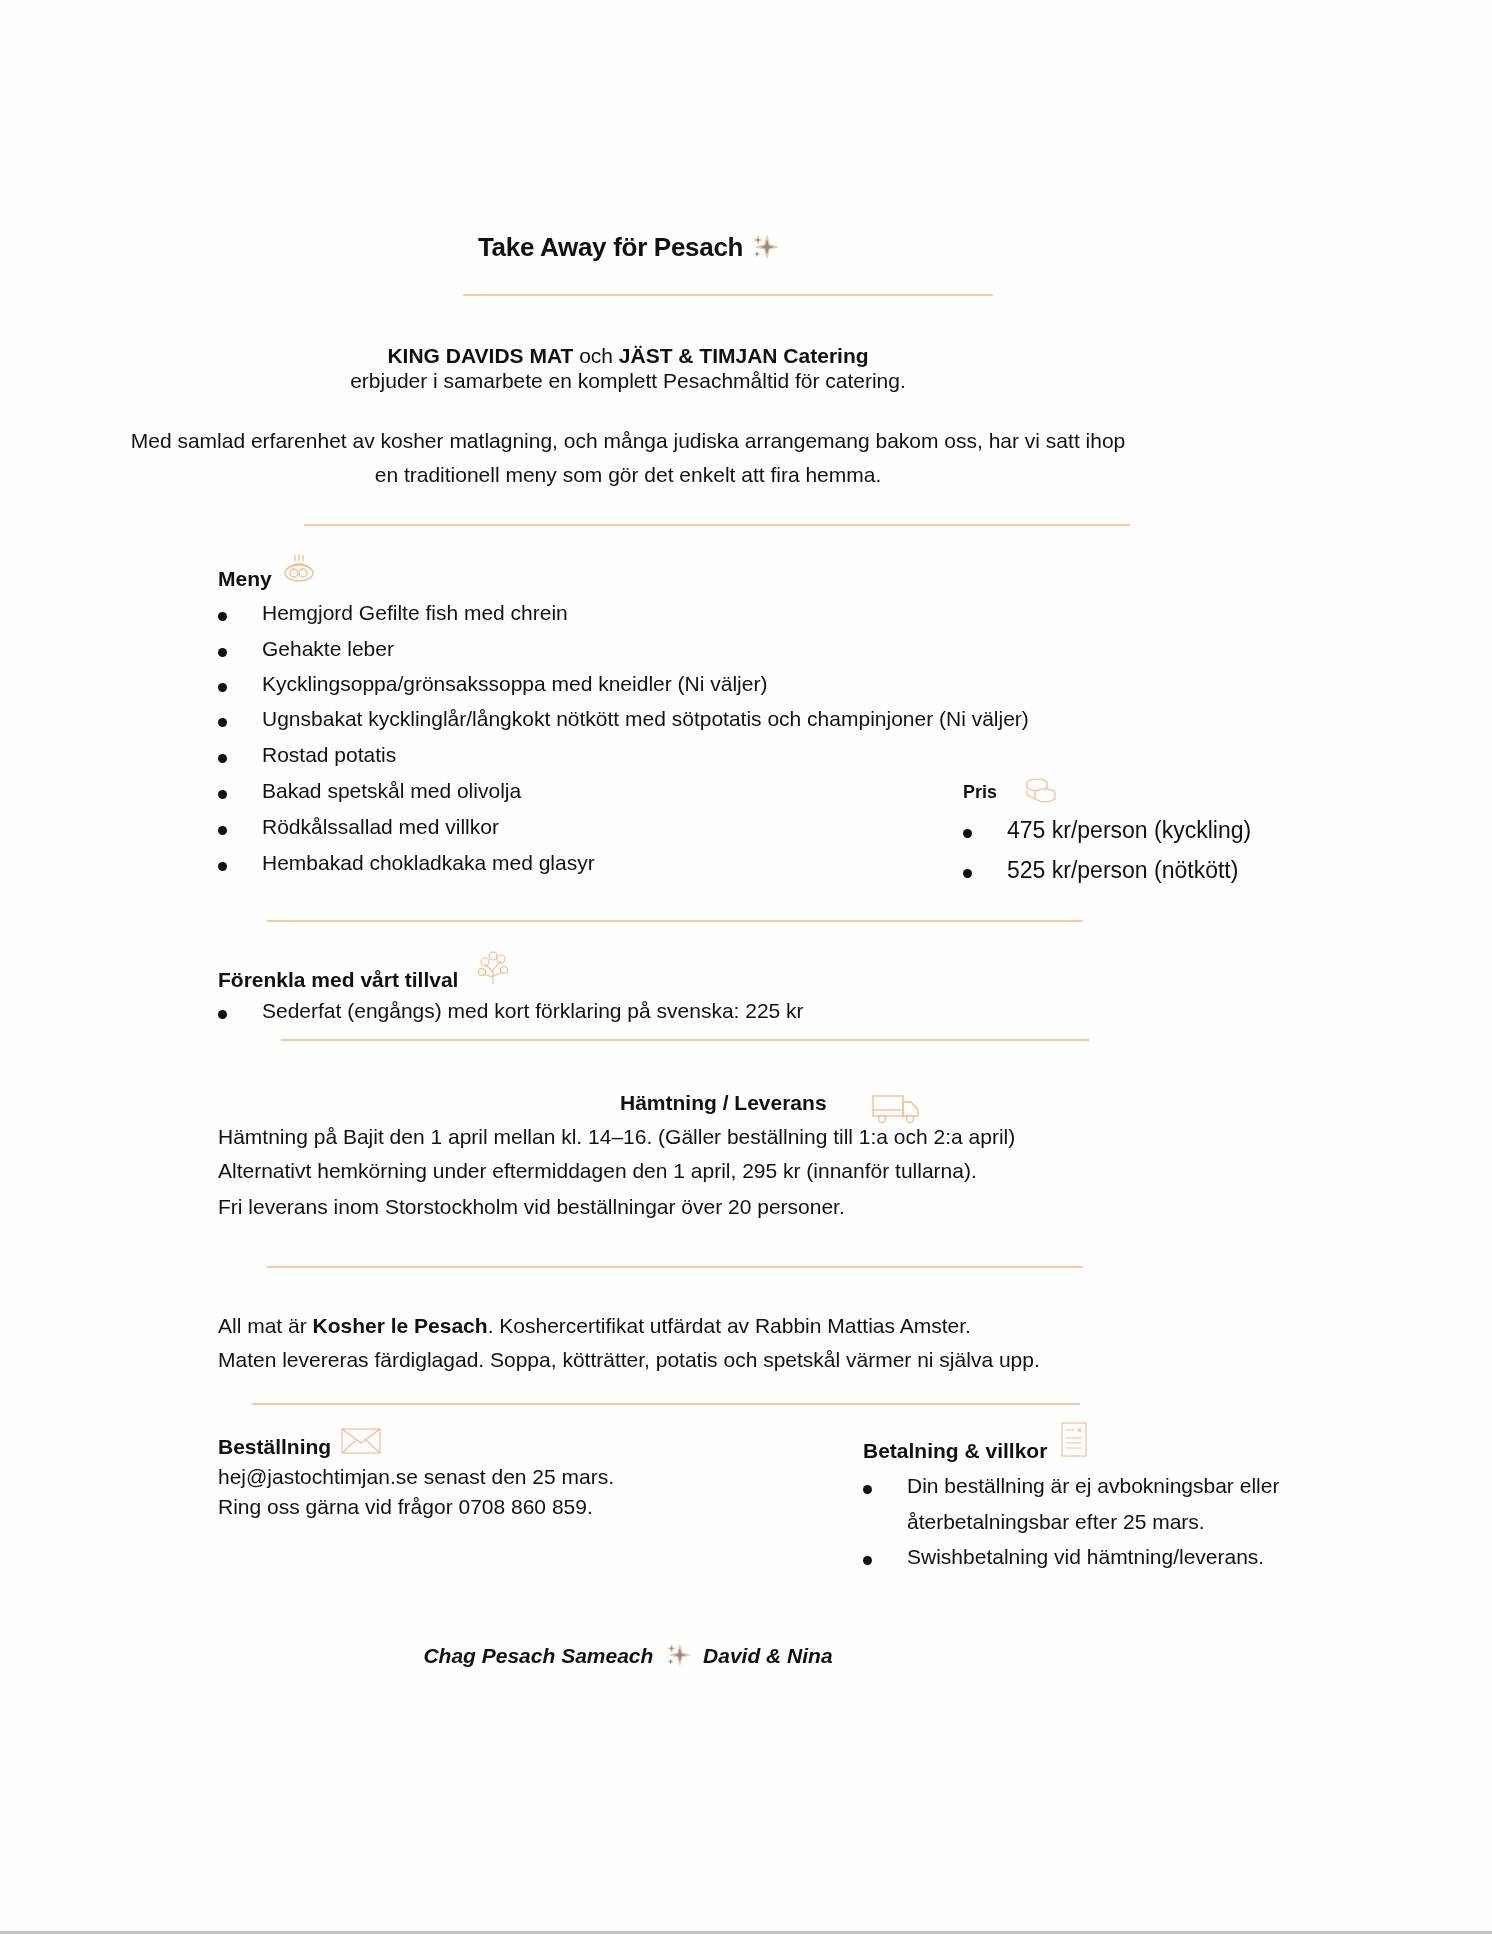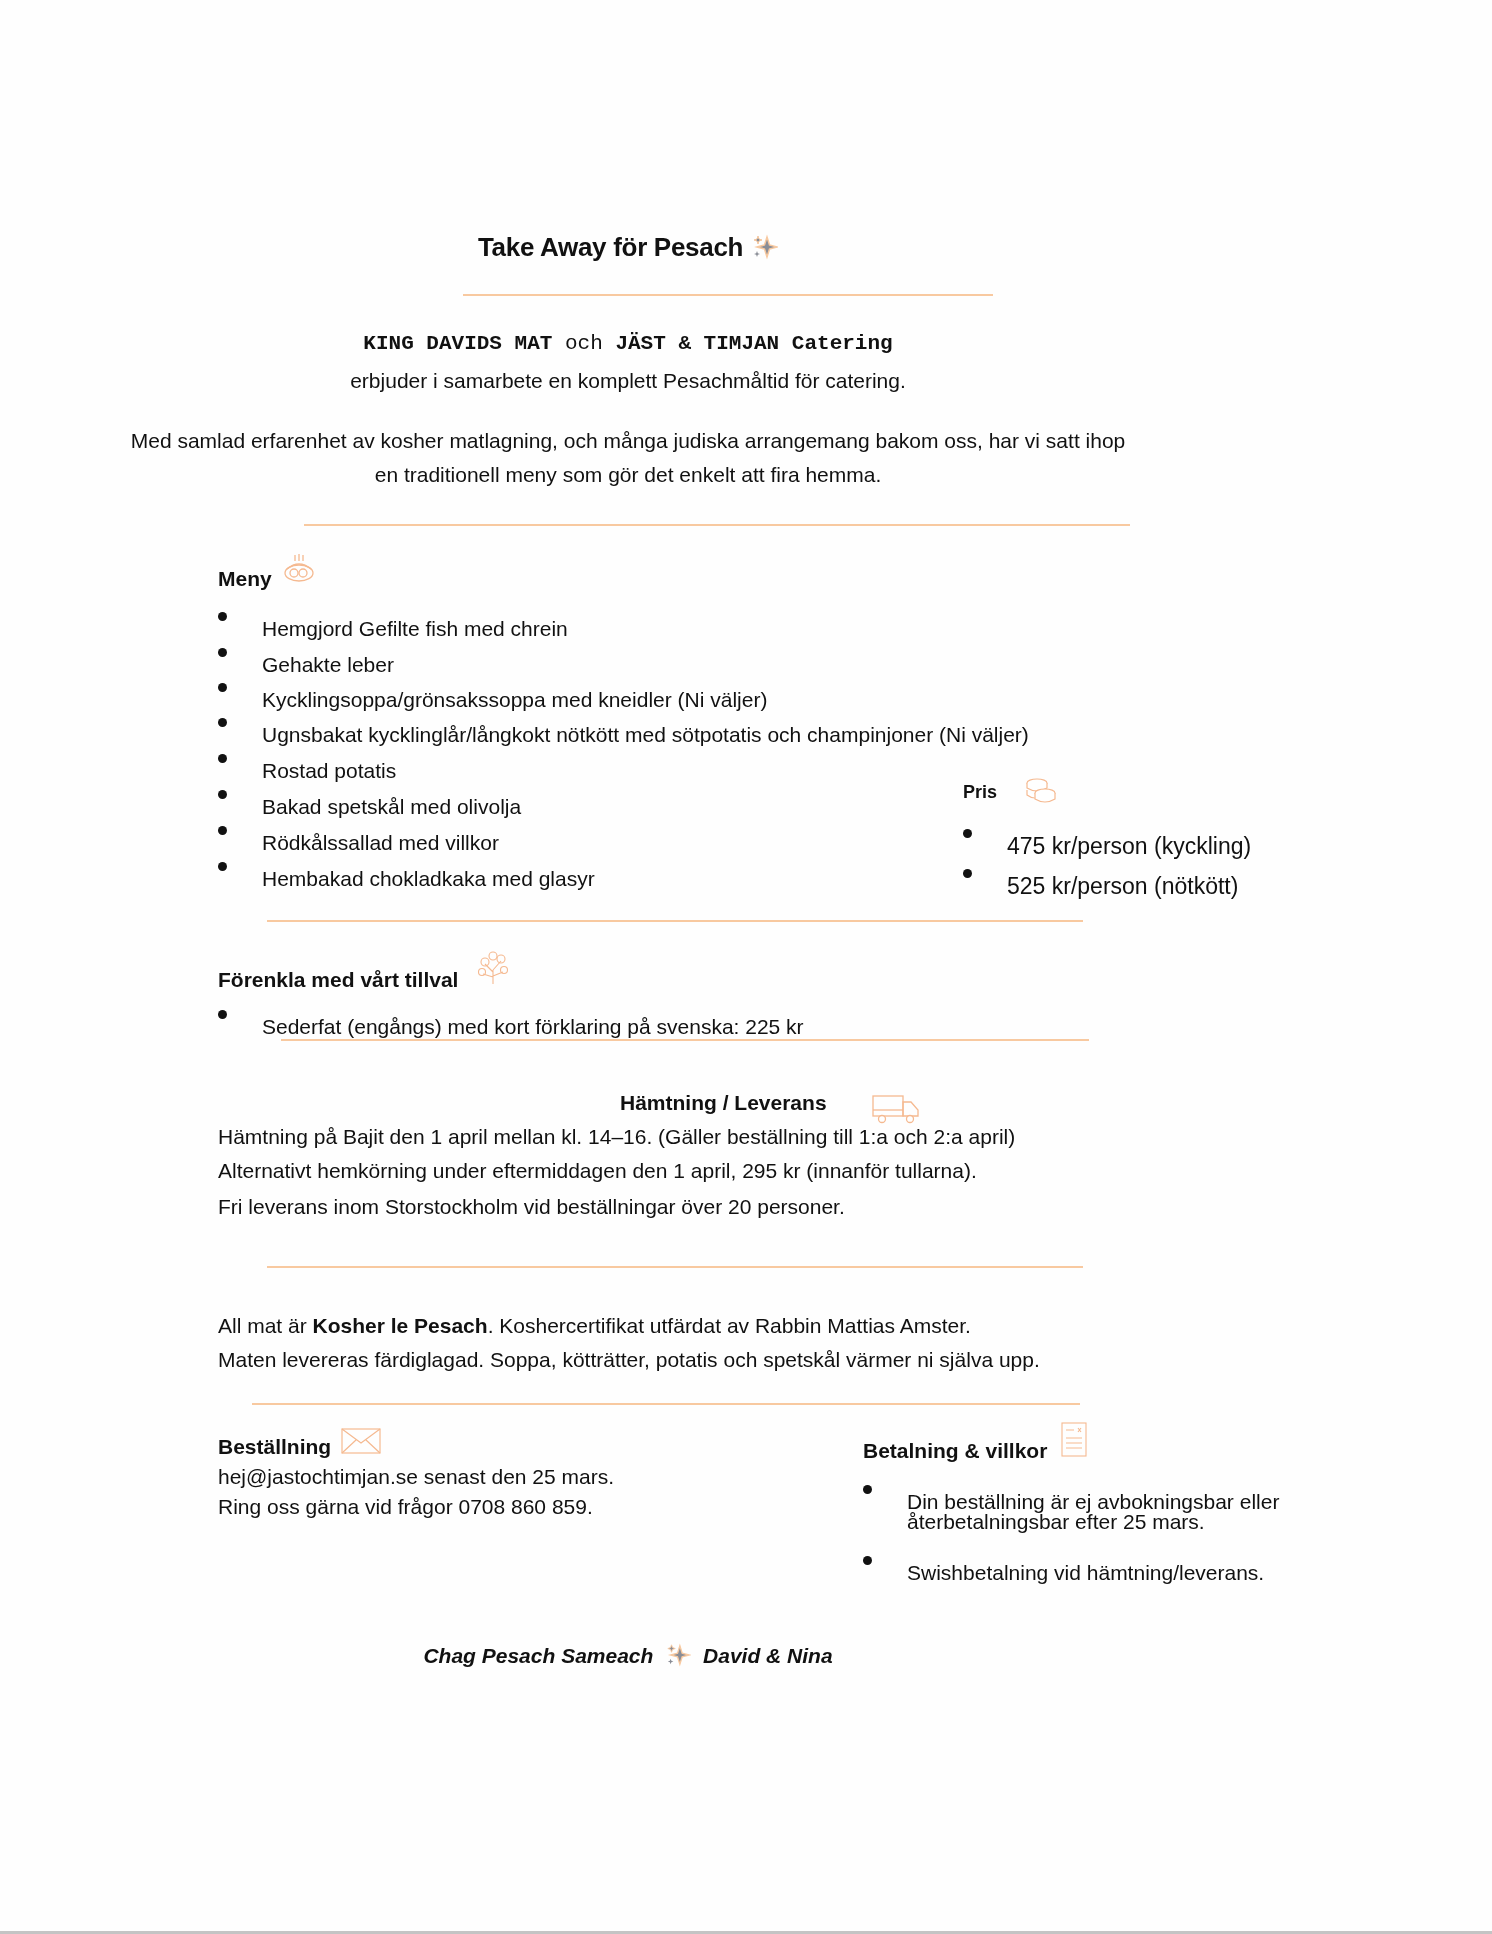--- a/index.html
+++ b/index.html
@@ -8,39 +8,39 @@
     font-family:"Liberation Sans", "DejaVu Sans", sans-serif; color:#111;
   }
   .abs { position:absolute; }
   .center { text-align:center; left:0; width:1256px; }
   .rule { position:absolute; height:2px; background:#f8c9a0; }
   .title { font-weight:bold; font-size:26px; top:232px; letter-spacing:-0.3px; }
   .txt { font-size:21px; line-height:28px; white-space:nowrap; }
   .b { font-weight:bold; }
   .li { position:absolute; font-size:21px; white-space:nowrap; }
   .li .dot { position:absolute; left:0; top:11px; width:9px; height:9px; border-radius:50%; background:#111; }
-  .li .t { position:absolute; left:44px; top:16px; }
+  .li .t { position:absolute; left:44px; top:0; }
   .icon { position:absolute; }
   .footer-bar { position:absolute; left:0; bottom:0; width:1492px; height:3px; background:#c4c4c4; }
   .sig { font-style:italic; font-weight:bold; font-size:21px; }
 </style>
 </head>
 <body>
 
 <div class="abs center title">
   <span>Take Away för Pesach</span>
   <svg width="26" height="26" viewBox="0 0 26 26" style="vertical-align:-4px;margin-left:2px">
     <path d="M15 3 L17.5 11 L25 13 L17.5 15 L15 23 L12.5 15 L5 13 L12.5 11 Z" fill="#8a8d96" stroke="#f8c9a0" stroke-width="1.5"></path>
     <path d="M6 2 L7 5 L10 6 L7 7 L6 10 L5 7 L2 6 L5 5 Z" fill="#8a8d96" stroke="#f8c9a0" stroke-width="1"></path>
     <path d="M5 17 L5.8 19.2 L8 20 L5.8 20.8 L5 23 L4.2 20.8 L2 20 L4.2 19.2 Z" fill="#8a8d96"></path>
   </svg>
 </div>
 <div class="rule" style="left:463px;top:294px;width:530px;"></div>
 
-<div class="abs center txt" style="top:330px;font-family:Liberation Mono, monospace;">
+<div class="abs center txt" style="top:342px;">
   <span class="b">KING DAVIDS MAT</span><span> och </span><span class="b">JÄST &amp; TIMJAN Catering</span>
 </div>
 <div class="abs center txt" style="top:367px;">erbjuder i samarbete en komplett Pesachmåltid för catering.</div>
 <div class="abs center txt" style="top:427px;">Med samlad erfarenhet av kosher matlagning, och många judiska arrangemang bakom oss, har vi satt ihop</div>
 <div class="abs center txt" style="top:461px;">en traditionell meny som gör det enkelt att fira hemma.</div>
 <div class="rule" style="left:304px;top:524px;width:826px;height:2px;"></div>
 
 <div class="abs txt b" style="left:218px;top:565px;">
   <span>Meny</span>
 </div>

